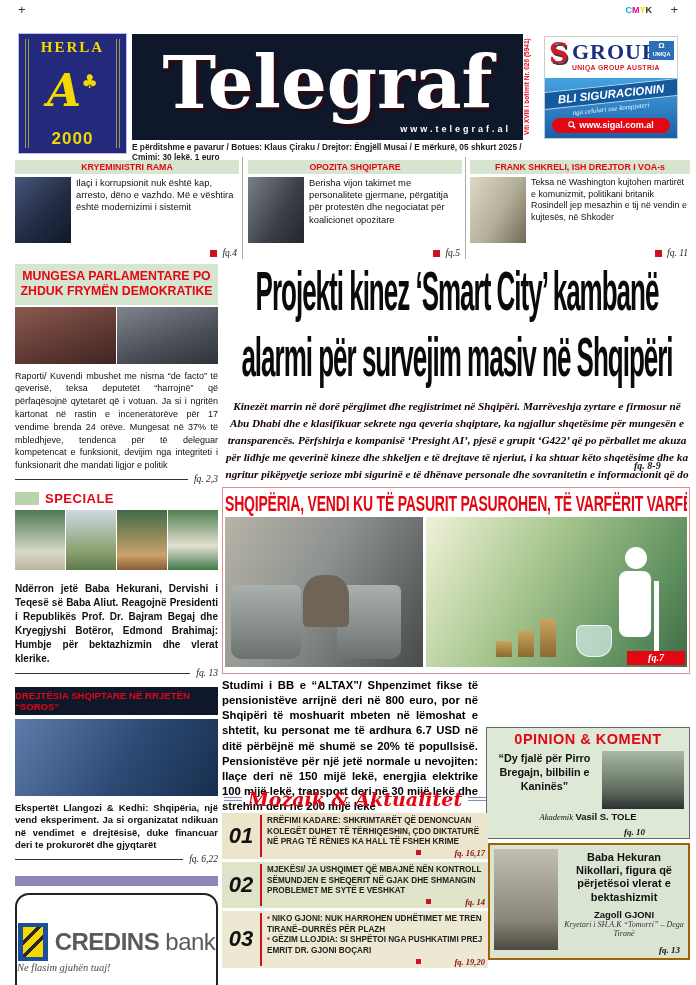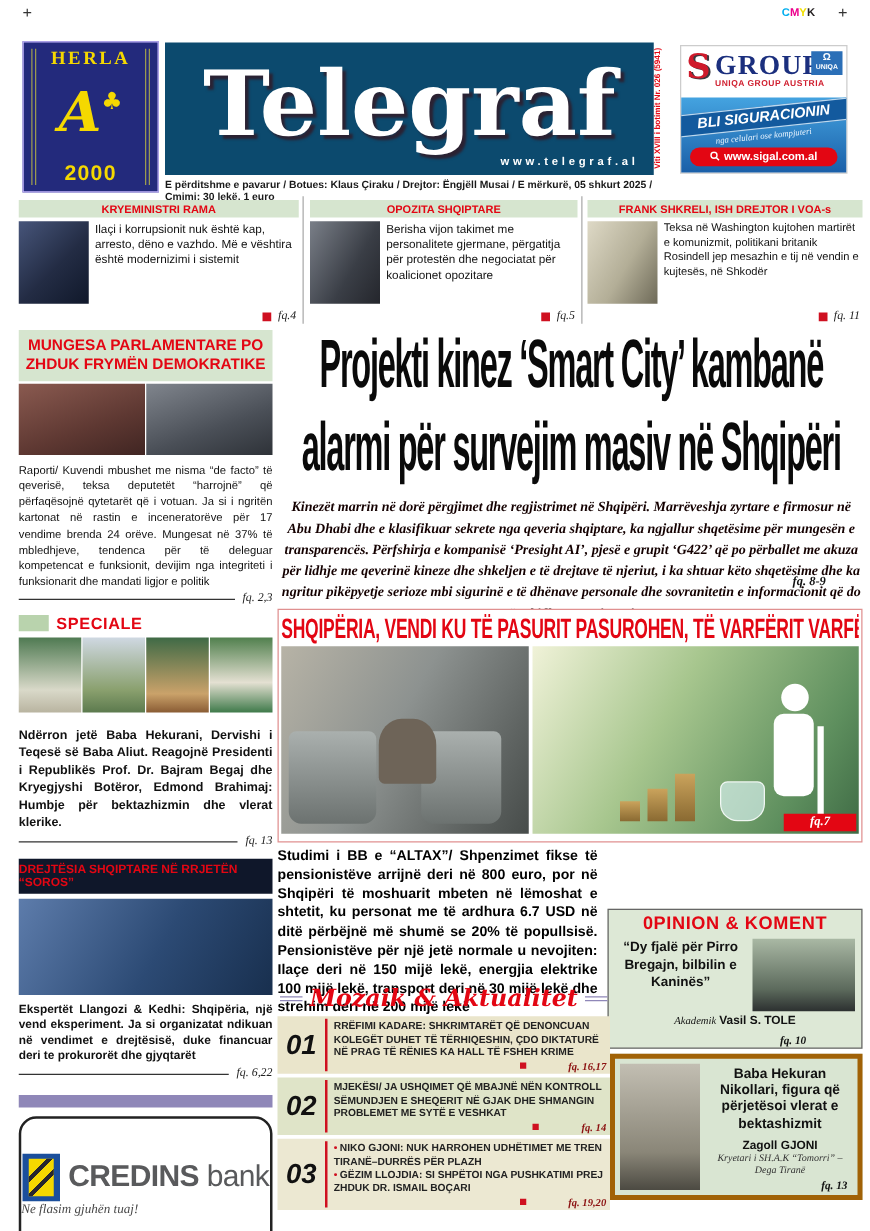--- a/index.html
+++ b/index.html
@@ -15,21 +15,21 @@
   .herla .orn{position:absolute;top:5px;bottom:5px;width:0;border-left:4px double #9a9a50;}
   .herla .orn.l{left:6px}.herla .orn.r{right:6px}
   .herla-name{color:#f5d800;font-family:"Liberation Serif",serif;font-weight:bold;font-size:15px;
               text-align:center;margin-top:5px;letter-spacing:2px;}
   .herla-letter{text-align:center;font-family:"DejaVu Serif",serif;font-weight:bold;font-style:italic;
                 font-size:44px;color:#f5d800;line-height:50px;}
   .herla-letter .club{font-size:19px;font-style:normal;vertical-align:18px;}
   .herla-year{position:absolute;bottom:4px;left:0;right:0;text-align:center;color:#f5d800;
               font-weight:bold;font-size:17px;letter-spacing:1px;}
 
-  .masthead{position:absolute;left:132px;top:34px;width:391px;height:106px;background:#0c4a6e;}
+  .masthead{position:absolute;left:132px;top:34px;width:391px;height:106px;background:#0f172a;}
   .masthead-title{font-family:"DejaVu Serif",serif;font-weight:bold;font-size:72px;color:#fff;
                   text-align:center;line-height:98px;text-shadow:3px 3px 2px rgba(70,0,0,.55);}
   .masthead-site{position:absolute;right:12px;bottom:6px;color:#fff;font-size:9px;font-weight:bold;letter-spacing:3px;}
   .edition{position:absolute;left:523px;top:34px;height:106px;width:15px;color:#e30613;font-size:6.5px;
            font-weight:bold;writing-mode:vertical-rl;transform:rotate(180deg);text-align:center;}
   .tagline{position:absolute;left:132px;top:142px;width:410px;font-size:8.3px;font-weight:bold;color:#1a1a1a;}
 
   
   .sigal{position:absolute;left:544px;top:36px;width:134px;height:103px;border:1px solid #ccc;
          box-sizing:border-box;background:#fff;}
@@ -163,21 +163,21 @@
   .mnum{width:38px;flex:none;font-style:italic;font-weight:bold;font-size:22px;text-align:center;
         align-self:center;color:#111;}
   .msep{width:2px;background:#cf1020;flex:none;margin:2px 0;}
   .mtext{padding:3px 4px 11px 5px;font-size:8.2px;font-weight:bold;line-height:1.3;color:#222;}
   .mline .dot{color:#cf1020;margin-right:2px;}
   .mpage{position:absolute;right:3px;bottom:1px;display:flex;gap:3px;align-items:center;}
   .mpage .fq{font-size:8.5px;color:#8b1010;font-weight:bold;margin-left:31px;}
 
   
   .bektashi{position:absolute;left:488px;top:843px;width:202px;height:117px;background:#d9e5d2;
-            border:4px solid #a16207;box-sizing:border-box;padding:4px;}
+            border:2px solid #a16207;box-sizing:border-box;padding:4px;}
   .bek-photo{float:left;width:64px;height:101px;margin-right:6px;background:linear-gradient(#c2beb2,#8a8678 70%,#4c4a42);}
   .bek-title{font-weight:bold;font-size:11px;text-align:center;line-height:1.2;margin-top:2px;}
   .bek-author{font-weight:bold;font-size:9.5px;text-align:center;margin-top:5px;}
   .bek-role{font-family:"Liberation Serif",serif;font-style:italic;font-size:8px;text-align:center;color:#333;}
   .bek-page{position:absolute;right:8px;bottom:3px;font-family:"Liberation Serif",serif;font-style:italic;
             font-size:9px;font-weight:bold;}
 </style>
 </head>
 <body>
 
@@ -380,21 +380,21 @@
       <div class="mpage">
           <span class="redsq sm"></span>
           <span class="fq">fq. 14</span>
         </div>
     </div>
     <div class="mitem m3">
       <div class="mnum">03</div>
       <div class="msep"></div>
       <div class="mtext">
         <div class="mline"><span class="dot">•</span><span>NIKO GJONI: NUK HARROHEN UDHËTIMET ME TREN TIRANË–DURRËS PËR PLAZH</span></div>
-        <div class="mline"><span class="dot">•</span><span>GËZIM LLOJDIA: SI SHPËTOI NGA PUSHKATIMI PREJ ZHDUK DR. ISMAIL BOÇARI</span></div>
+        <div class="mline"><span class="dot">•</span><span>GËZIM LLOJDIA: SI SHPËTOI NGA PUSHKATIMI PREJ EMRIT DR. GJONI BOÇARI</span></div>
       </div>
       <div class="mpage">
           <span class="redsq sm"></span>
           <span class="fq">fq. 19,20</span>
         </div>
     </div>
   </div>
 
   <div class="bektashi">
     <div class="bek-photo"></div>

